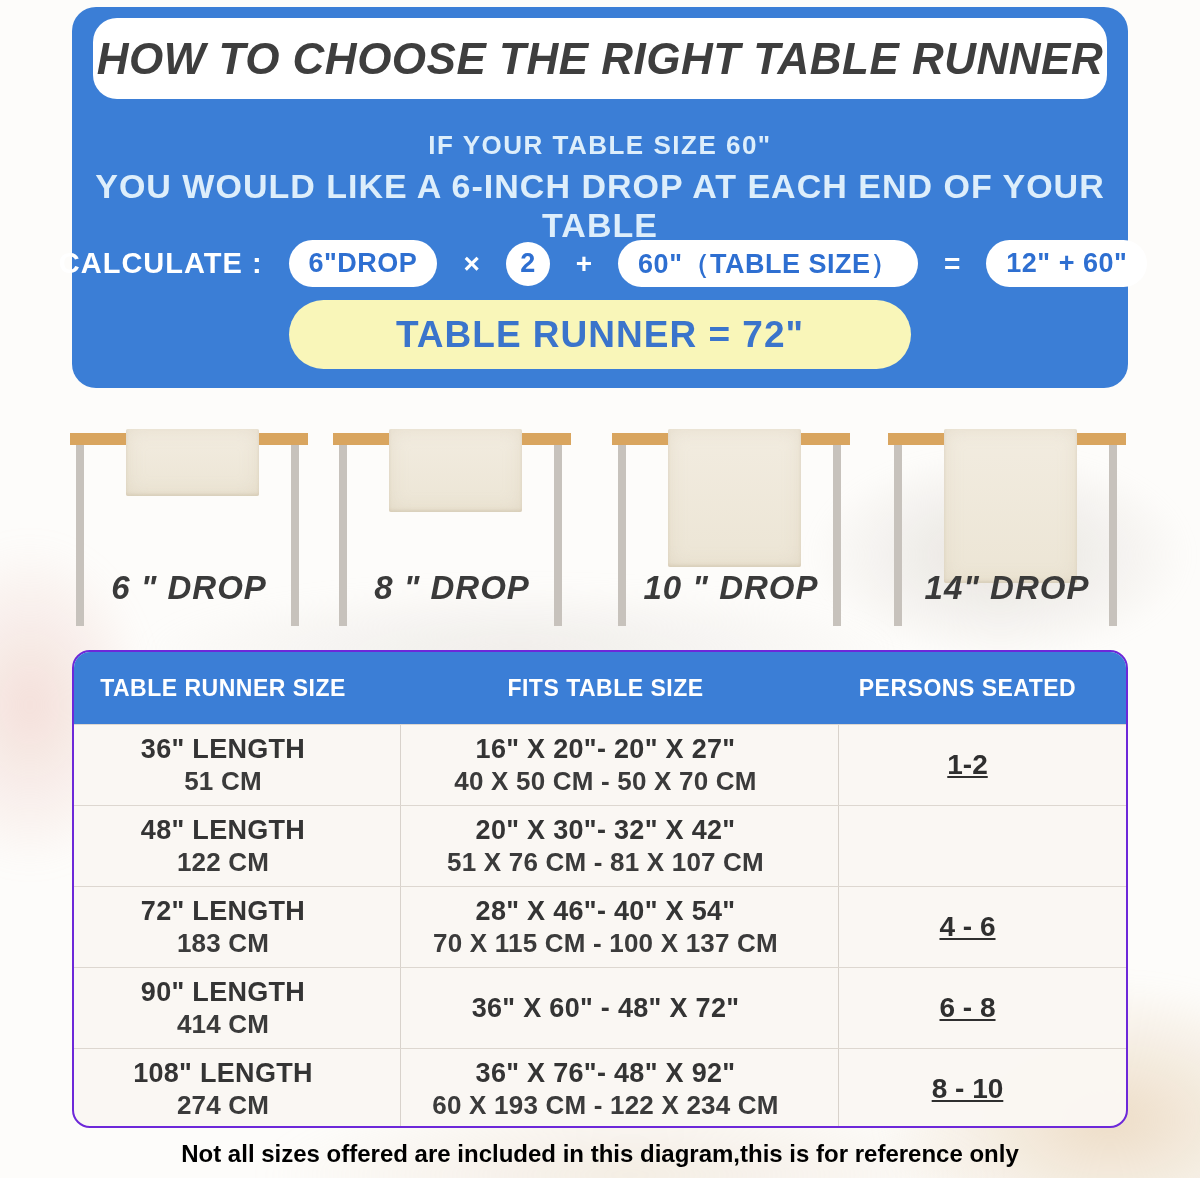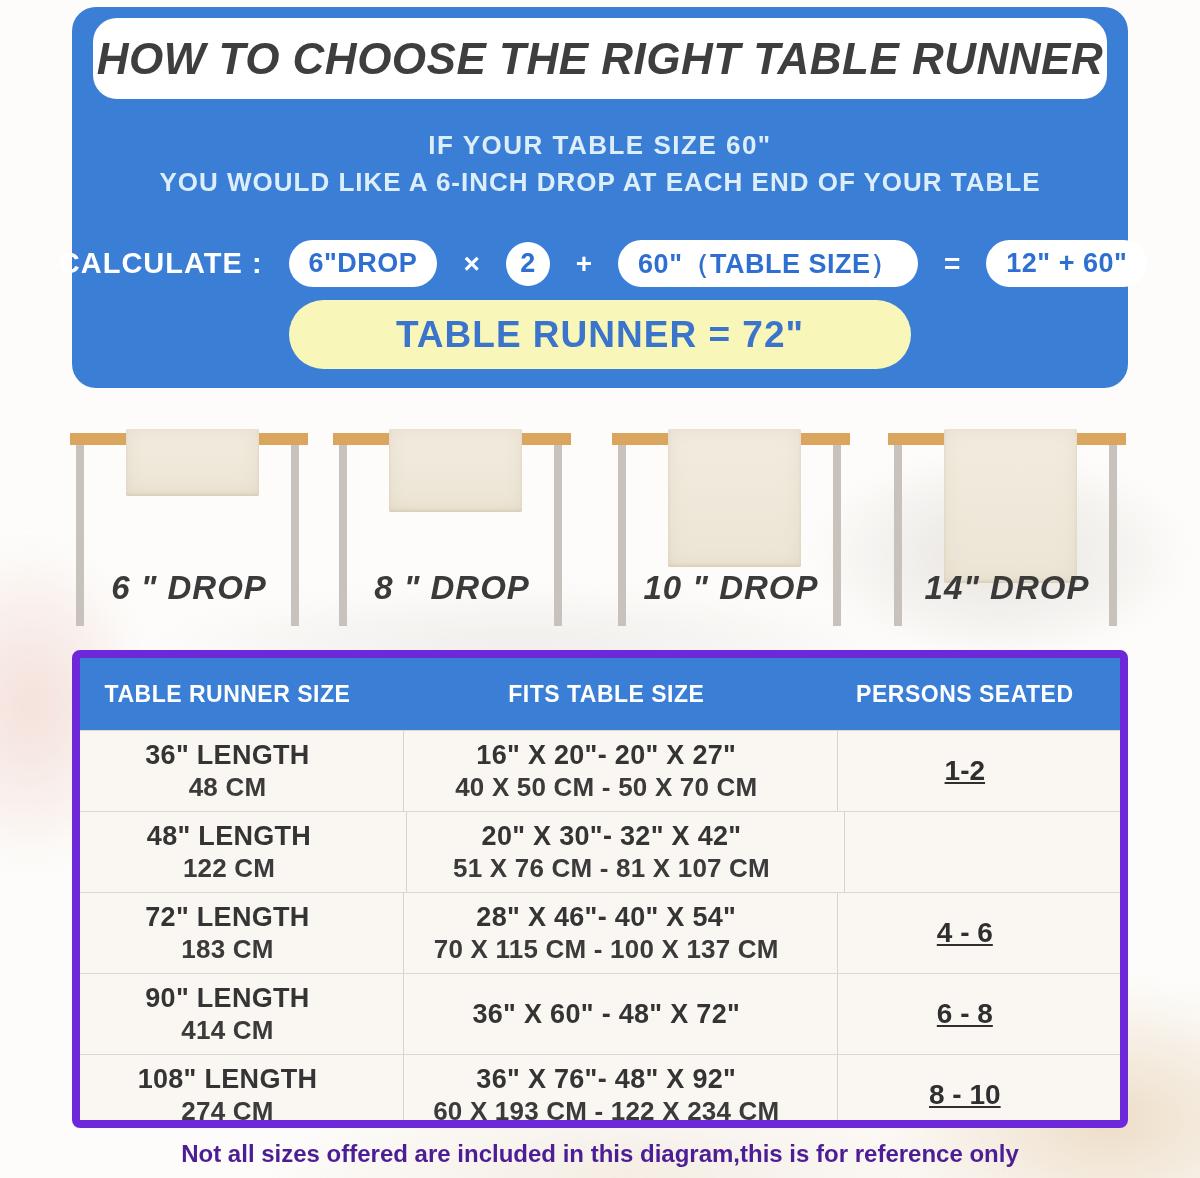--- a/index.html
+++ b/index.html
@@ -24,21 +24,21 @@
   
   .hero { position:absolute; left:72px; top:7px; width:1056px; height:381px;
     background:#3b7ed6; border-radius:24px; }
   .title-box { position:absolute; left:21px; right:21px; top:11px; height:81px;
     background:#ffffff; border-radius:24px; display:flex; align-items:center; justify-content:center; }
   .title-box h1 { margin:0; font-size:44px; font-weight:bold; font-style:italic;
     color:#3e3e3e; white-space:nowrap; letter-spacing:0.5px; }
   .hero-sub { position:absolute; left:0; right:0; text-align:center;
     color:#ddeefb; font-weight:bold; }
   .sub1 { top:123px; font-size:26px; letter-spacing:1.5px; }
-  .sub2 { top:160px; font-size:26px; letter-spacing:1px; }
+  .sub2 { top:160px; font-size:34px; letter-spacing:1px; }
 
   .calc-row { position:absolute; top:233px; left:6px; right:0;
     display:flex; align-items:center; justify-content:center; gap:26px; white-space:nowrap; }
   .calc-label { color:#ffffff; font-size:29px; font-weight:bold; letter-spacing:1px; }
   .pill { background:#ffffff; height:47px; border-radius:25px; display:flex;
     align-items:center; justify-content:center; padding:0 20px;
     color:#2e6fd1; font-size:27px; font-weight:bold; letter-spacing:0.5px; }
   .mult-circle { width:44px; height:44px; background:#ffffff; border-radius:50%;
     display:flex; align-items:center; justify-content:center;
     color:#2e6fd1; font-size:27px; font-weight:bold; flex:none; }
@@ -63,37 +63,37 @@
     border-radius:2px; }
   .fig.f1 .runner { height:67px; }
   .fig.f2 .runner { height:83px; }
   .fig.f3 .runner { height:138px; }
   .fig.f4 .runner { height:154px; }
   .fig .lbl { position:absolute; left:-20px; right:-20px; top:136px; text-align:center;
     font-size:33px; font-weight:bold; font-style:italic; color:#3a3a3a; letter-spacing:1px; }
 
   
   .size-card { position:absolute; left:72px; top:650px; width:1056px; height:478px;
-    box-sizing:border-box; border:8px solid #6d28d9; border-radius:8px;
+    box-sizing:border-box; border:2px solid #6d28d9; border-radius:18px;
     overflow:hidden; background:rgba(250,247,243,0.97); }
   .size-head { display:flex; height:72px; background:#3b7ed6; }
   .hc { display:flex; align-items:center; justify-content:center; box-sizing:border-box;
     color:#ffffff; font-weight:bold; font-size:23px; letter-spacing:0.5px; padding-right:28px; }
   .c1 { width:326px; } .c2 { width:439px; } .c3 { width:285px; }
   .size-row { display:flex; height:80px; border-top:1px solid #ddd7d0; }
   .size-row:first-child { border-top:none; }
   .src { box-sizing:border-box; display:flex; flex-direction:column;
     align-items:center; justify-content:center; padding-right:28px; line-height:1.2; }
   .src.c2 { border-left:1px solid #d8d2cb; border-right:1px solid #d8d2cb; }
   .ln1 { font-size:27px; font-weight:bold; color:#343434; letter-spacing:0.3px; }
   .ln2 { font-size:26px; font-weight:bold; color:#3b3b3b; letter-spacing:0.2px; }
   .persons { font-size:28px; font-weight:bold; color:#2f2f2f;text-decoration:underline; }
 
   .footer-note { position:absolute; left:0; right:0; top:1140px; text-align:center;
-    font-size:24px; font-weight:bold; color:#4c1d95; }
+    font-size:24px; font-weight:bold; color:#000000; }
 </style>
 </head>
 <body>
 
 <div class="canvas">
 
   <div class="blob blob-chairs"></div>
   <div class="blob blob-gray-mid"></div>
   <div class="blob blob-pink-left"></div>
   <div class="blob blob-warm-br"></div>
@@ -156,21 +156,21 @@
   <div class="size-card">
     <div class="size-head">
       <div class="hc c1">TABLE RUNNER SIZE</div>
       <div class="hc c2">FITS TABLE SIZE</div>
       <div class="hc c3">PERSONS SEATED</div>
     </div>
 
     <div class="size-row">
       <div class="src c1">
         <div class="ln1">36" LENGTH</div>
-        <div class="ln2">48 CM</div>
+        <div class="ln2">51 CM</div>
       </div>
       <div class="src c2">
         <div class="ln1">16" X 20"- 20" X 27"</div>
         <div class="ln2">40 X 50 CM - 50 X 70 CM</div>
       </div>
       <div class="src c3">
         <div class="persons">1-2</div>
       </div>
     </div>
 

